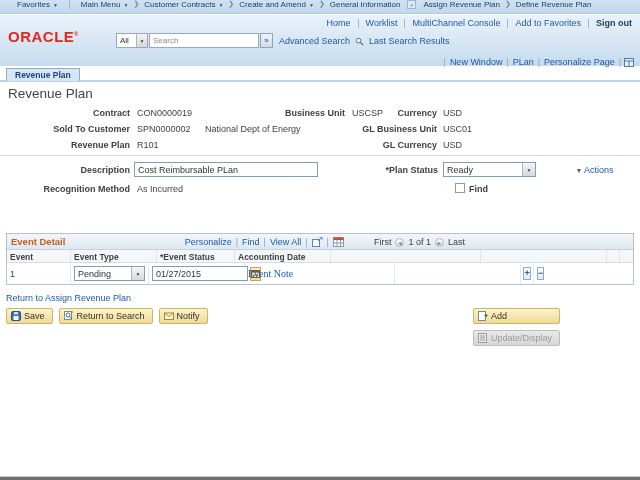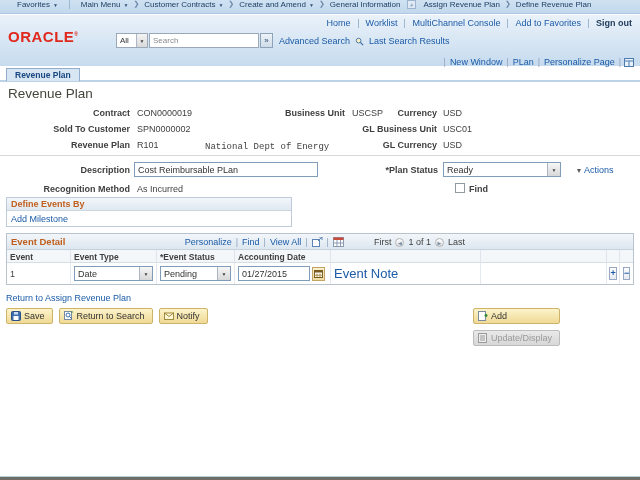--- a/index.html
+++ b/index.html
@@ -93,24 +93,24 @@
   .ghead{display:flex;height:13px;background:#f4f7fa;border-bottom:1px solid #d5dde6;font-size:8.5px;font-weight:bold;color:#3f3f3f;}
   .ghead .gc{padding:7px 3px;border-right:1px solid #dfe5ec;display:flex;align-items:center;}
   .grow{display:flex;height:21px;background:#fff;font-size:9px;color:#3f3f3f;}
   .grow .gc{padding:0 3px;border-right:1px solid #e4e9ef;display:flex;align-items:center;}
   .gc.c1{width:64px;}.gc.c2{width:86px;}.gc.c3{width:78px;}.gc.c4{width:96px;}
   .gc.c5{width:150px;}.gc.c6{width:126px;}.gc.c7{width:13px;justify-content:center;}.gc.c8{width:13px;justify-content:center;border-right:none;}
   .gsel{height:15px;background:#fff;border:1px solid #7f9db9;display:flex;align-items:center;font-size:9px;color:#333;cursor:pointer;}
   .gsel .txt{flex:1;padding-left:3px;}
   .gsel .arrowbox{width:13px;height:100%;border-left:1px solid #aab6c3;
     background:linear-gradient(#f6f6f6,#d8d8d8);font-size:5px;color:#444;display:flex;align-items:center;justify-content:center;}
-  .gdate{width:72px;height:15px;border:1px solid #7f9db9;font-size:9px;padding:0 3px;color:#333;}
+  .gdate{width:96px;height:15px;border:1px solid #7f9db9;font-size:9px;padding:0 3px;color:#333;}
   .calbtn{width:13px;height:14px;margin-left:2px;border:1px solid #c2a35f;background:linear-gradient(#faf0d2,#efdca4);
     display:flex;align-items:center;justify-content:center;cursor:pointer;}
-  .gc a{color:#1b5ba7;text-decoration:none;font-size:13px;cursor:pointer;}
+  .gc a{color:#1b5ba7;text-decoration:none;font-size:10px;cursor:pointer;font-family:Liberation Serif, serif;}
   .rowbtn{width:13px;height:13px;border:1px solid #97a9c2;background:linear-gradient(#fdfdfd,#e6ebf2);
     color:#1d5da8;font-size:9px;font-weight:bold;line-height:11px;text-align:center;cursor:pointer;}
 
   .retlink{position:absolute;left:6px;top:293px;font-size:9px;color:#1b5ba7;text-decoration:none;cursor:pointer;}
 
   
   .btnrow{position:absolute;left:6px;top:308px;display:flex;gap:6px;}
   .btnrow2{position:absolute;left:473px;top:308px;display:flex;gap:6px;flex-direction:column;}
   .psbtn{height:16px;display:inline-flex;align-items:center;gap:3px;padding:0 7px 0 4px;
     background:linear-gradient(#fdf4ca,#efd996);border:1px solid #cdb468;border-radius:2px;
@@ -216,51 +216,45 @@
 
     <span class="lbl" style="left:0;top:108px;width:130px;">Contract</span>
     <span class="val" style="left:137px;top:108px;">CON0000019</span>
     <span class="lbl" style="left:240px;top:108px;width:105px;">Business Unit</span>
     <span class="val" style="left:352px;top:108px;">USCSP</span>
     <span class="lbl" style="left:340px;top:108px;width:97px;">Currency</span>
     <span class="val" style="left:443px;top:108px;">USD</span>
 
     <span class="lbl" style="left:0;top:124px;width:130px;">Sold To Customer</span>
     <span class="val" style="left:137px;top:124px;">SPN0000002</span>
-    <span class="val" style="left:205px;top:142px;font-family:Liberation Mono, monospace;">National Dept of Energy</span>
+    <span class="val" style="left:205px;top:124px;">National Dept of Energy</span>
     <span class="lbl" style="left:340px;top:124px;width:97px;">GL Business Unit</span>
     <span class="val" style="left:443px;top:124px;">USC01</span>
 
     <span class="lbl" style="left:0;top:140px;width:130px;">Revenue Plan</span>
     <span class="val" style="left:137px;top:140px;">R101</span>
     <span class="lbl" style="left:340px;top:140px;width:97px;">GL Currency</span>
     <span class="val" style="left:443px;top:140px;">USD</span>
 
     <div class="hrline"></div>
 
     <span class="lbl" style="left:0;top:165px;width:130px;">Description</span>
     <input class="tbox" style="left: 134px; top: 162px; width: 184px;" type="text" value="Cost Reimbursable PLan">
     <span class="lbl" style="left:370px;top:165px;width:68px;">*Plan Status</span>
-    <div class="fsel" style="left:443px;top:162px;width:118px;">
+    <div class="fsel" style="left:443px;top:162px;width:93px;">
       <span class="txt">Ready</span>
       <span class="arrowbox">▼</span>
     </div>
     <span class="actions" style="left:577px;top:165px;">Actions</span>
 
     <span class="lbl" style="left:0;top:184px;width:130px;">Recognition Method</span>
     <span class="val" style="left:137px;top:184px;">As Incurred</span>
     <span class="chk" style="left:455px;top:183px;"></span>
     <span class="chklbl" style="left:469px;top:184px;">Find</span>
 
-    <div class="debox">
-      <div class="hd">Define Events By</div>
-      <div class="bd">
-          <a>Add Milestone</a>
-        </div>
-    </div>
 
     <div class="grid">
       <div class="titlebar">
         <span class="gtitle">Event Detail</span>
         <span class="gbar">
           <a>Personalize</a>
             <span>|</span>
           <a>Find</a>
             <span>|</span>
           <a>View All</a>
@@ -290,26 +284,20 @@
         <span class="gc c2">Event Type</span>
         <span class="gc c3">*Event Status</span>
         <span class="gc c4">Accounting Date</span>
         <span class="gc c5"></span>
         <span class="gc c6"></span>
         <span class="gc c7"></span>
         <span class="gc c8"></span>
       </div>
       <div class="grow">
         <span class="gc c1">1</span>
-        <span class="gc c2">
-          <div class="gsel" style="width:80px;">
-            <span class="txt">Date</span>
-            <span class="arrowbox">▼</span>
-          </div>
-        </span>
         <span class="gc c3">
           <div class="gsel" style="width:72px;">
             <span class="txt">Pending</span>
             <span class="arrowbox">▼</span>
           </div>
         </span>
         <span class="gc c4">
           <input class="gdate" type="text" value="01/27/2015" style="">
           <span class="calbtn">
             <svg width="9" height="9" viewBox="0 0 9 9">

